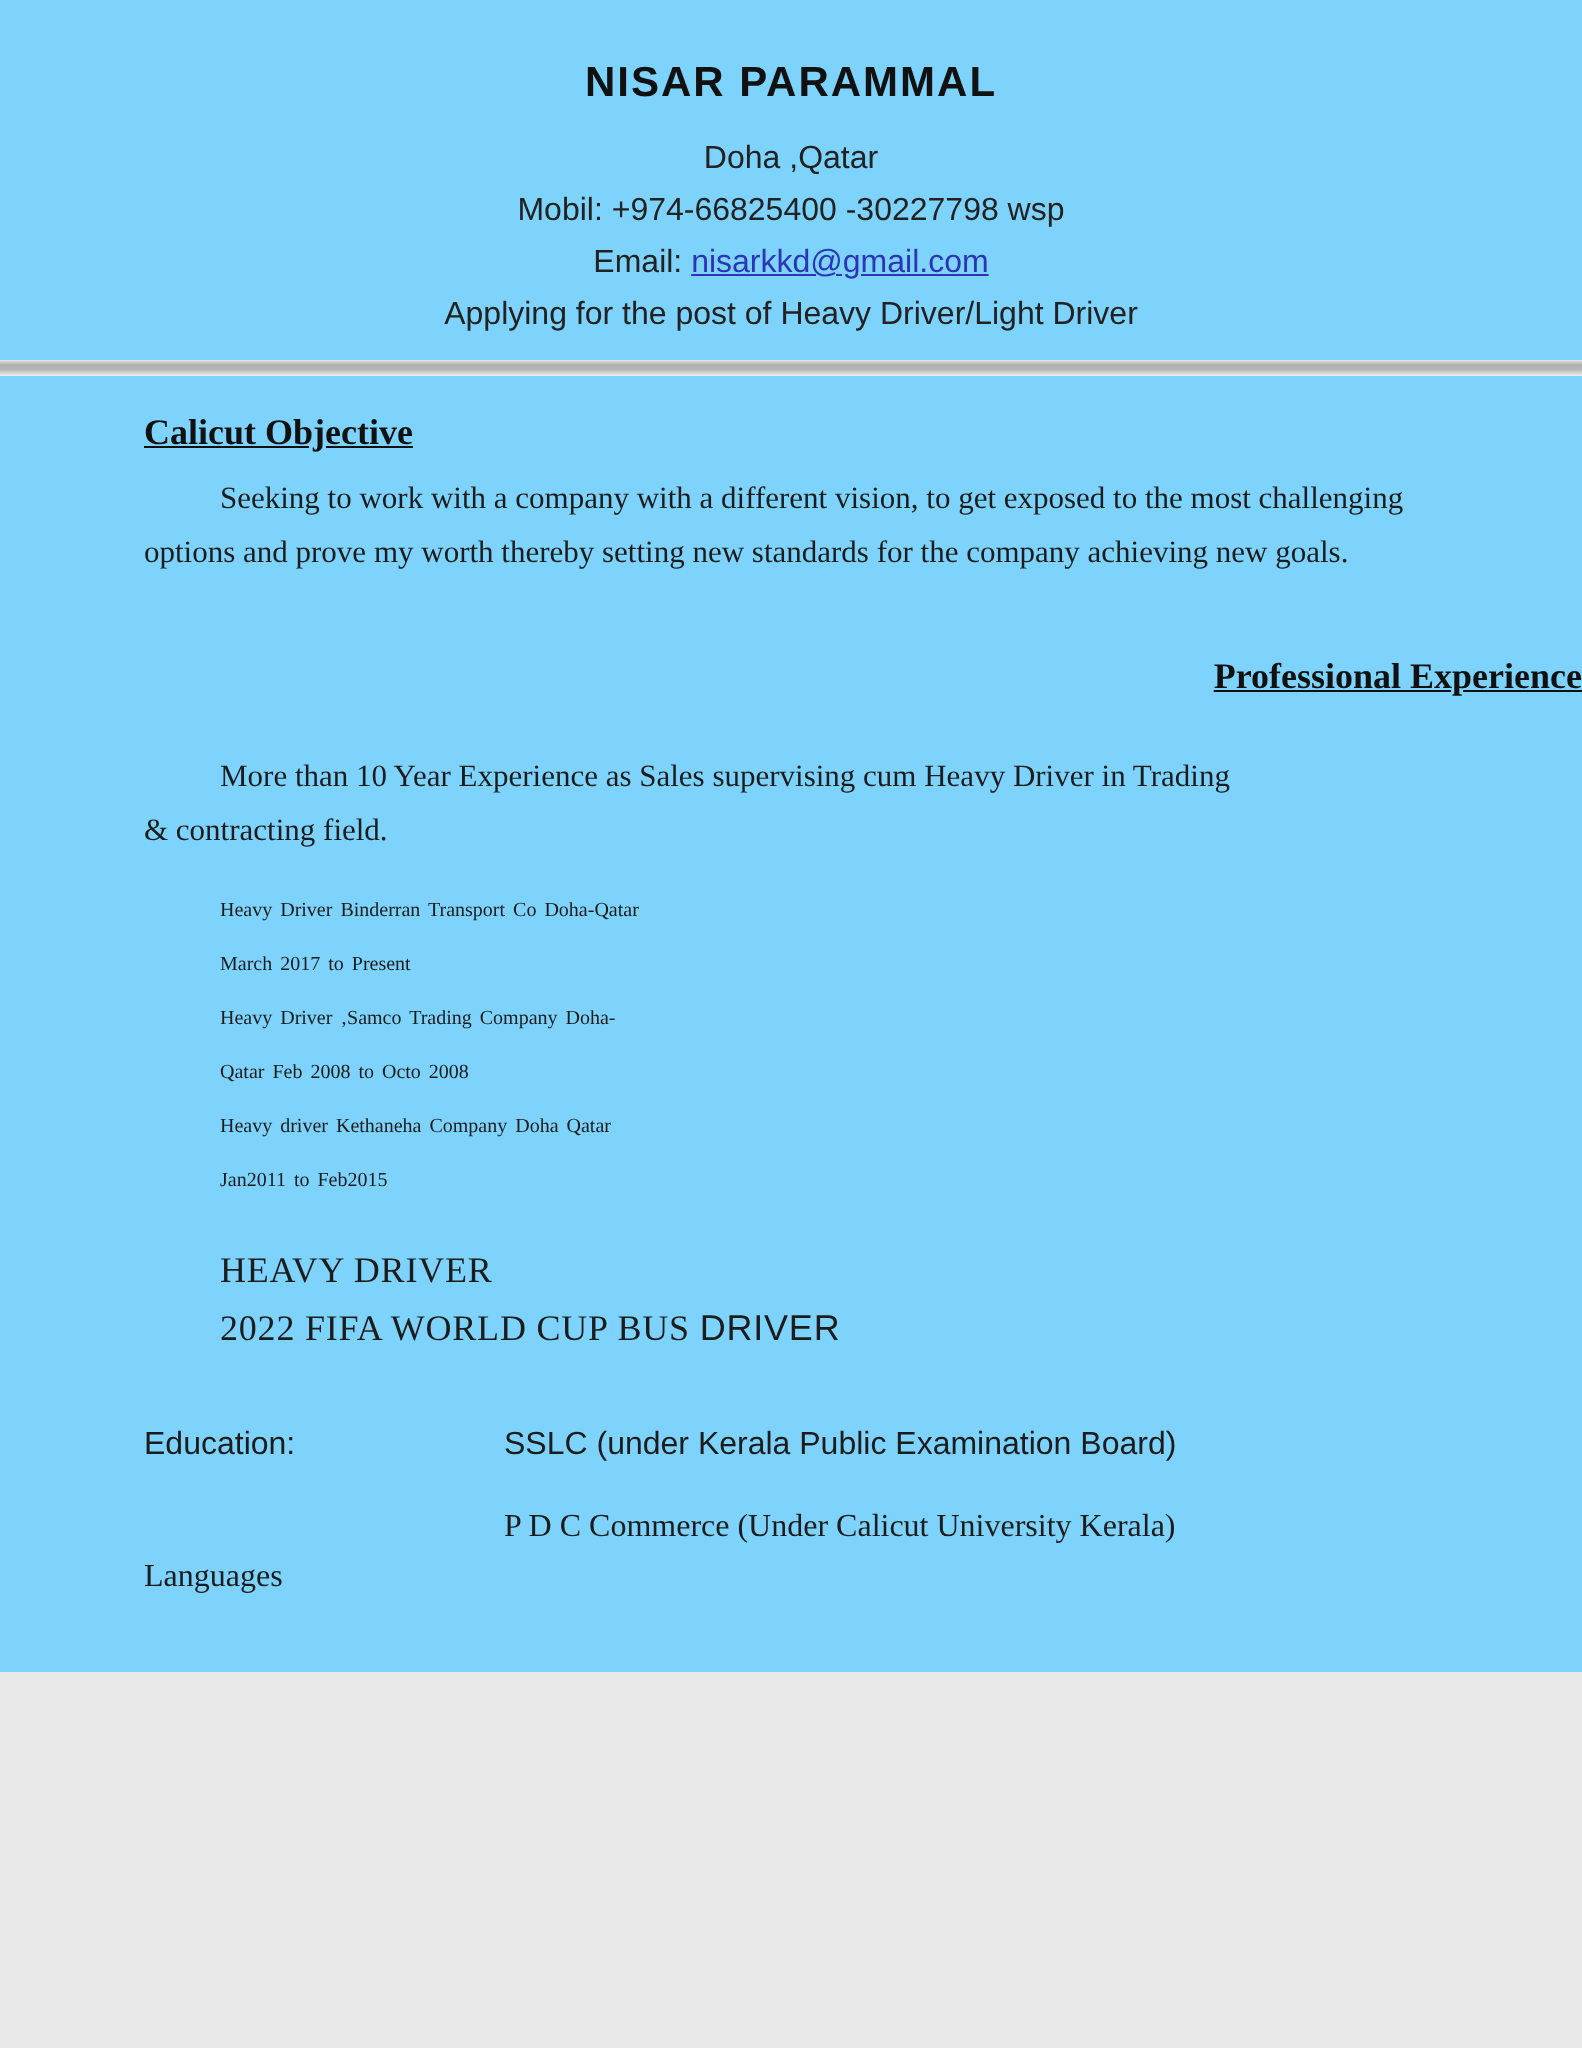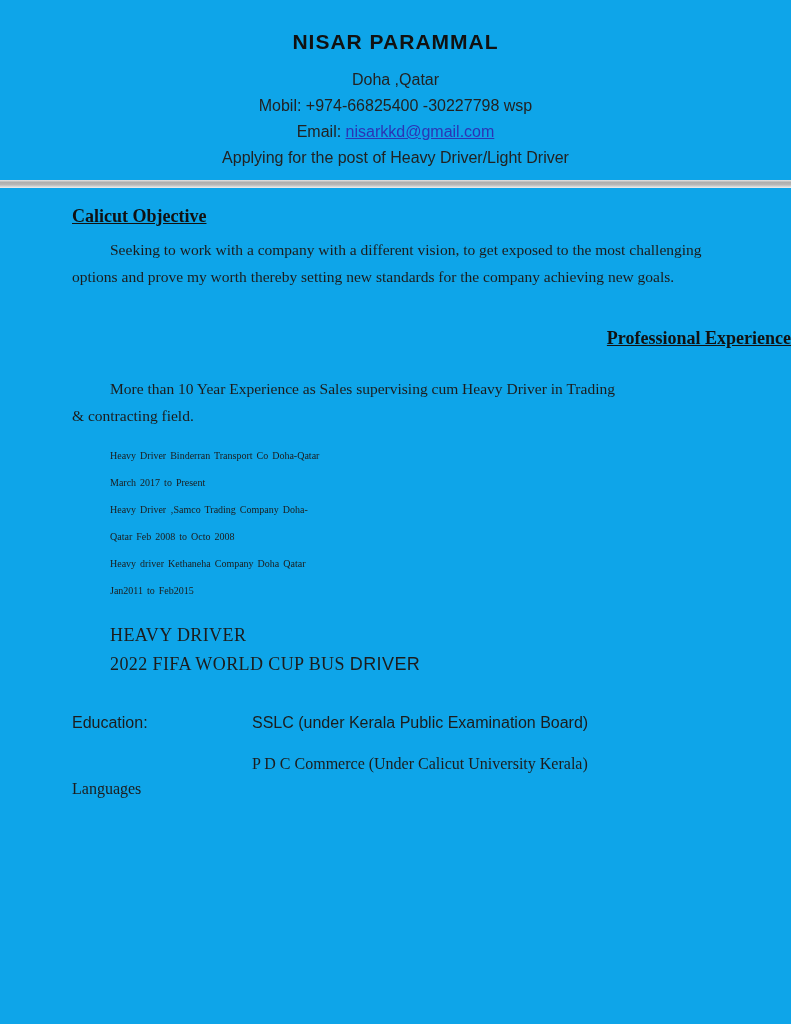--- a/index.html
+++ b/index.html
@@ -1,20 +1,20 @@
 <!DOCTYPE html>
 <html><head>
 <meta charset="utf-8">
 <style>
   html,body{margin:0;padding:0;background:#e9e9e9;}
   .page{
     position:relative;
-    width:791px;height:1024px;
+    width:791px;height:836px;
     margin:0 auto;
-    background:#0ea5e9;
+    background:#7dd3fc;
     font-family:"Liberation Serif", serif;
     color:#1c1c1c;
     overflow:hidden;
   }
   .sans{font-family:"Liberation Sans", sans-serif;}
   
   .header{padding-top:30px;text-align:center;font-family:"Liberation Sans", sans-serif;}
   .name{font-size:21px;font-weight:bold;letter-spacing:1px;line-height:24px;margin-bottom:13px;color:#111;}
   .hline{font-size:16px;line-height:26px;color:#222;}
   .email{color:#2b35b5;text-decoration:underline;cursor:pointer;}

